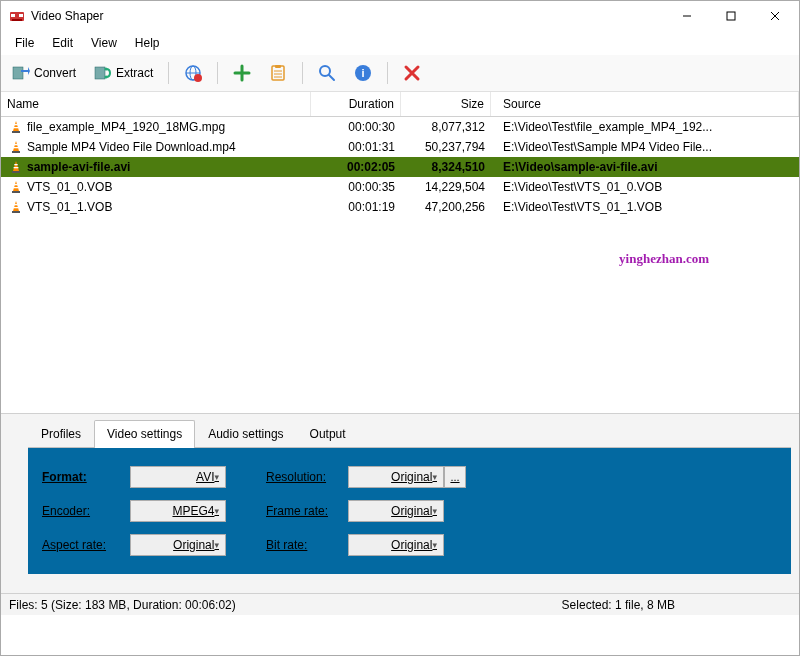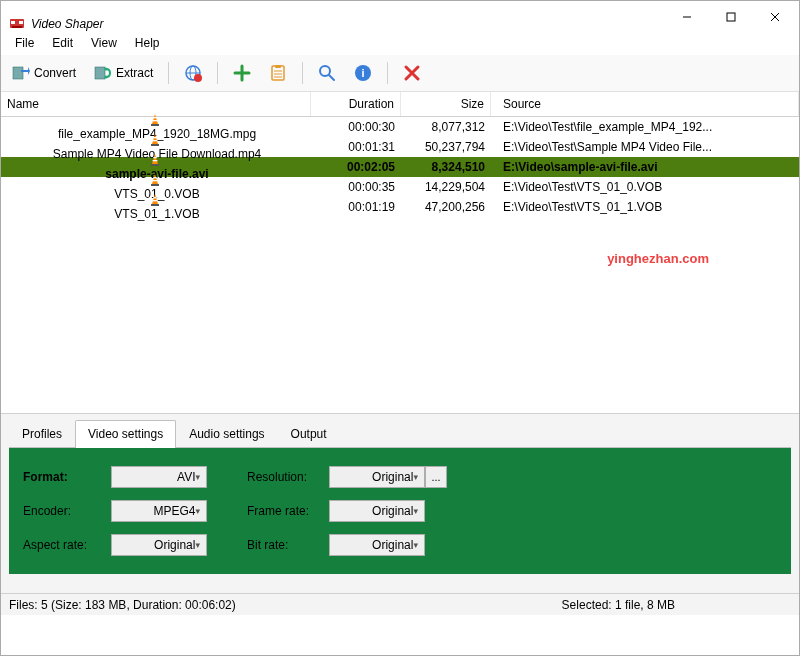--- a/index.html
+++ b/index.html
@@ -9,24 +9,23 @@
   background: #fff;
   width: 800px;
   height: 656px;
   overflow: hidden;
   color: #000;
   border: 1px solid #aaa;
 }
 .titlebar {
   height: 30px;
   display: flex;
-  align-items: flex-end;
+  align-items: center;
   padding: 0 2px 0 8px;
   background: #fff;
-  font-style: italic;
 }
 .titlebar .app-icon { width: 16px; height: 16px; margin-right: 6px; }
 .titlebar .title { flex: 1; font-size: 12px; }
 .titlebar .win-controls { display: flex; }
 .titlebar .win-btn { width: 44px; height: 28px; display:flex; align-items:center; justify-content:center; font-family: sans-serif; font-size:10px; }
 .menubar { display:flex; gap:2px; padding: 2px 6px; }
 .menubar .menu-item { padding:3px 8px; }
 .toolbar {
   display:flex; align-items:center; gap:4px;
   padding: 4px 4px; border-bottom: 1px solid #e0e0e0;
@@ -44,35 +43,35 @@
 .col-name { width: 310px; }
 .col-dur { width: 90px; text-align:right; }
 .col-size { width: 90px; text-align:right; }
 .col-src { flex: 1; padding-left:12px !important; }
 .filelist-hdr .col { border-right:1px solid #e8e8e8; }
 .filelist { height:296px; background:#fff; position:relative; }
 .file-row { display:flex; align-items:center; height:20px; }
 .file-row.selected { background:#4d7c0f;font-weight:bold; }
 .file-row .cell { padding: 2px 6px; white-space:nowrap; overflow:hidden; text-overflow:ellipsis; }
 .vlc-icon { width:14px; height:14px; margin-right:4px; flex-shrink:0; }
-.watermark { position:absolute; top:134px; right:90px; color:#ef4444; font-family:Liberation Sans, sans-serif; font-weight:bold; font-size:13px; pointer-events:none; }
-.bottom-panel { border-top:1px solid #d0d0d0; background:#f4f4f4; height:180px; }
+.watermark { position:absolute; top:134px; right:90px; color:#a21caf; font-family:Liberation Serif, serif; font-weight:bold; font-size:13px; pointer-events:none; }
+.bottom-panel { border-top:1px solid #d0d0d0; background:#f4f4f4; height:180px;padding-left:19px; }
 .tabs { display:flex; padding:6px 8px 0 8px; gap:0; }
 .tab { padding:6px 12px; border:1px solid transparent; border-bottom:none; font-size:12px; }
 .tab.active { background:#fff; border-color:#c0c0c0; border-radius:2px 2px 0 0; margin-bottom:-1px; }
-.tab-body { background:#15803d; border-top:1px solid #c0c0c0; margin:0 8px 8px 8px; padding:18px 14px; }
+.tab-body { background:#0369a1; border-top:1px solid #c0c0c0; margin:0 8px 8px 8px; padding:18px 14px;text-decoration:underline; }
 .settings-grid { display:grid; grid-template-columns: 88px 96px 40px 82px 96px 26px; row-gap:12px; align-items:center; }
 .settings-grid label { font-size:12px; }
 .settings-grid label.bold { font-weight:bold; }
 .select { display:flex; align-items:center; justify-content:flex-end; border:1px solid #adadad; background:#efefef; height:22px; padding:0 6px; font-size:12px; }
 .select .chev { font-size:9px; color:#555; }
 .ellipsis-btn { width:22px; height:22px; border:1px solid #adadad; background:#efefef; display:flex; align-items:center; justify-content:center; font-size:11px; }
 .statusbar { border-top:1px solid #d0d0d0; background:#f4f4f4; height:22px; display:flex; align-items:center; padding:0 8px; font-size:12px; }
 .statusbar .sep { flex:1; }
-.name-cell-inner { display:flex; align-items:center; padding-left:2px;flex-direction:column; }
+.name-cell-inner { display:flex; padding-left:2px; }
 </style>
 </head>
 <body>
 
 <div class="titlebar">
   <span class="app-icon">
     <svg viewBox="0 0 16 16">
         <rect x="1" y="4" width="14" height="9" rx="1" fill="#c33"></rect>
         <rect x="2" y="6" width="4" height="3" fill="#fff"></rect>
         <rect x="10" y="6" width="4" height="3" fill="#fff"></rect>

